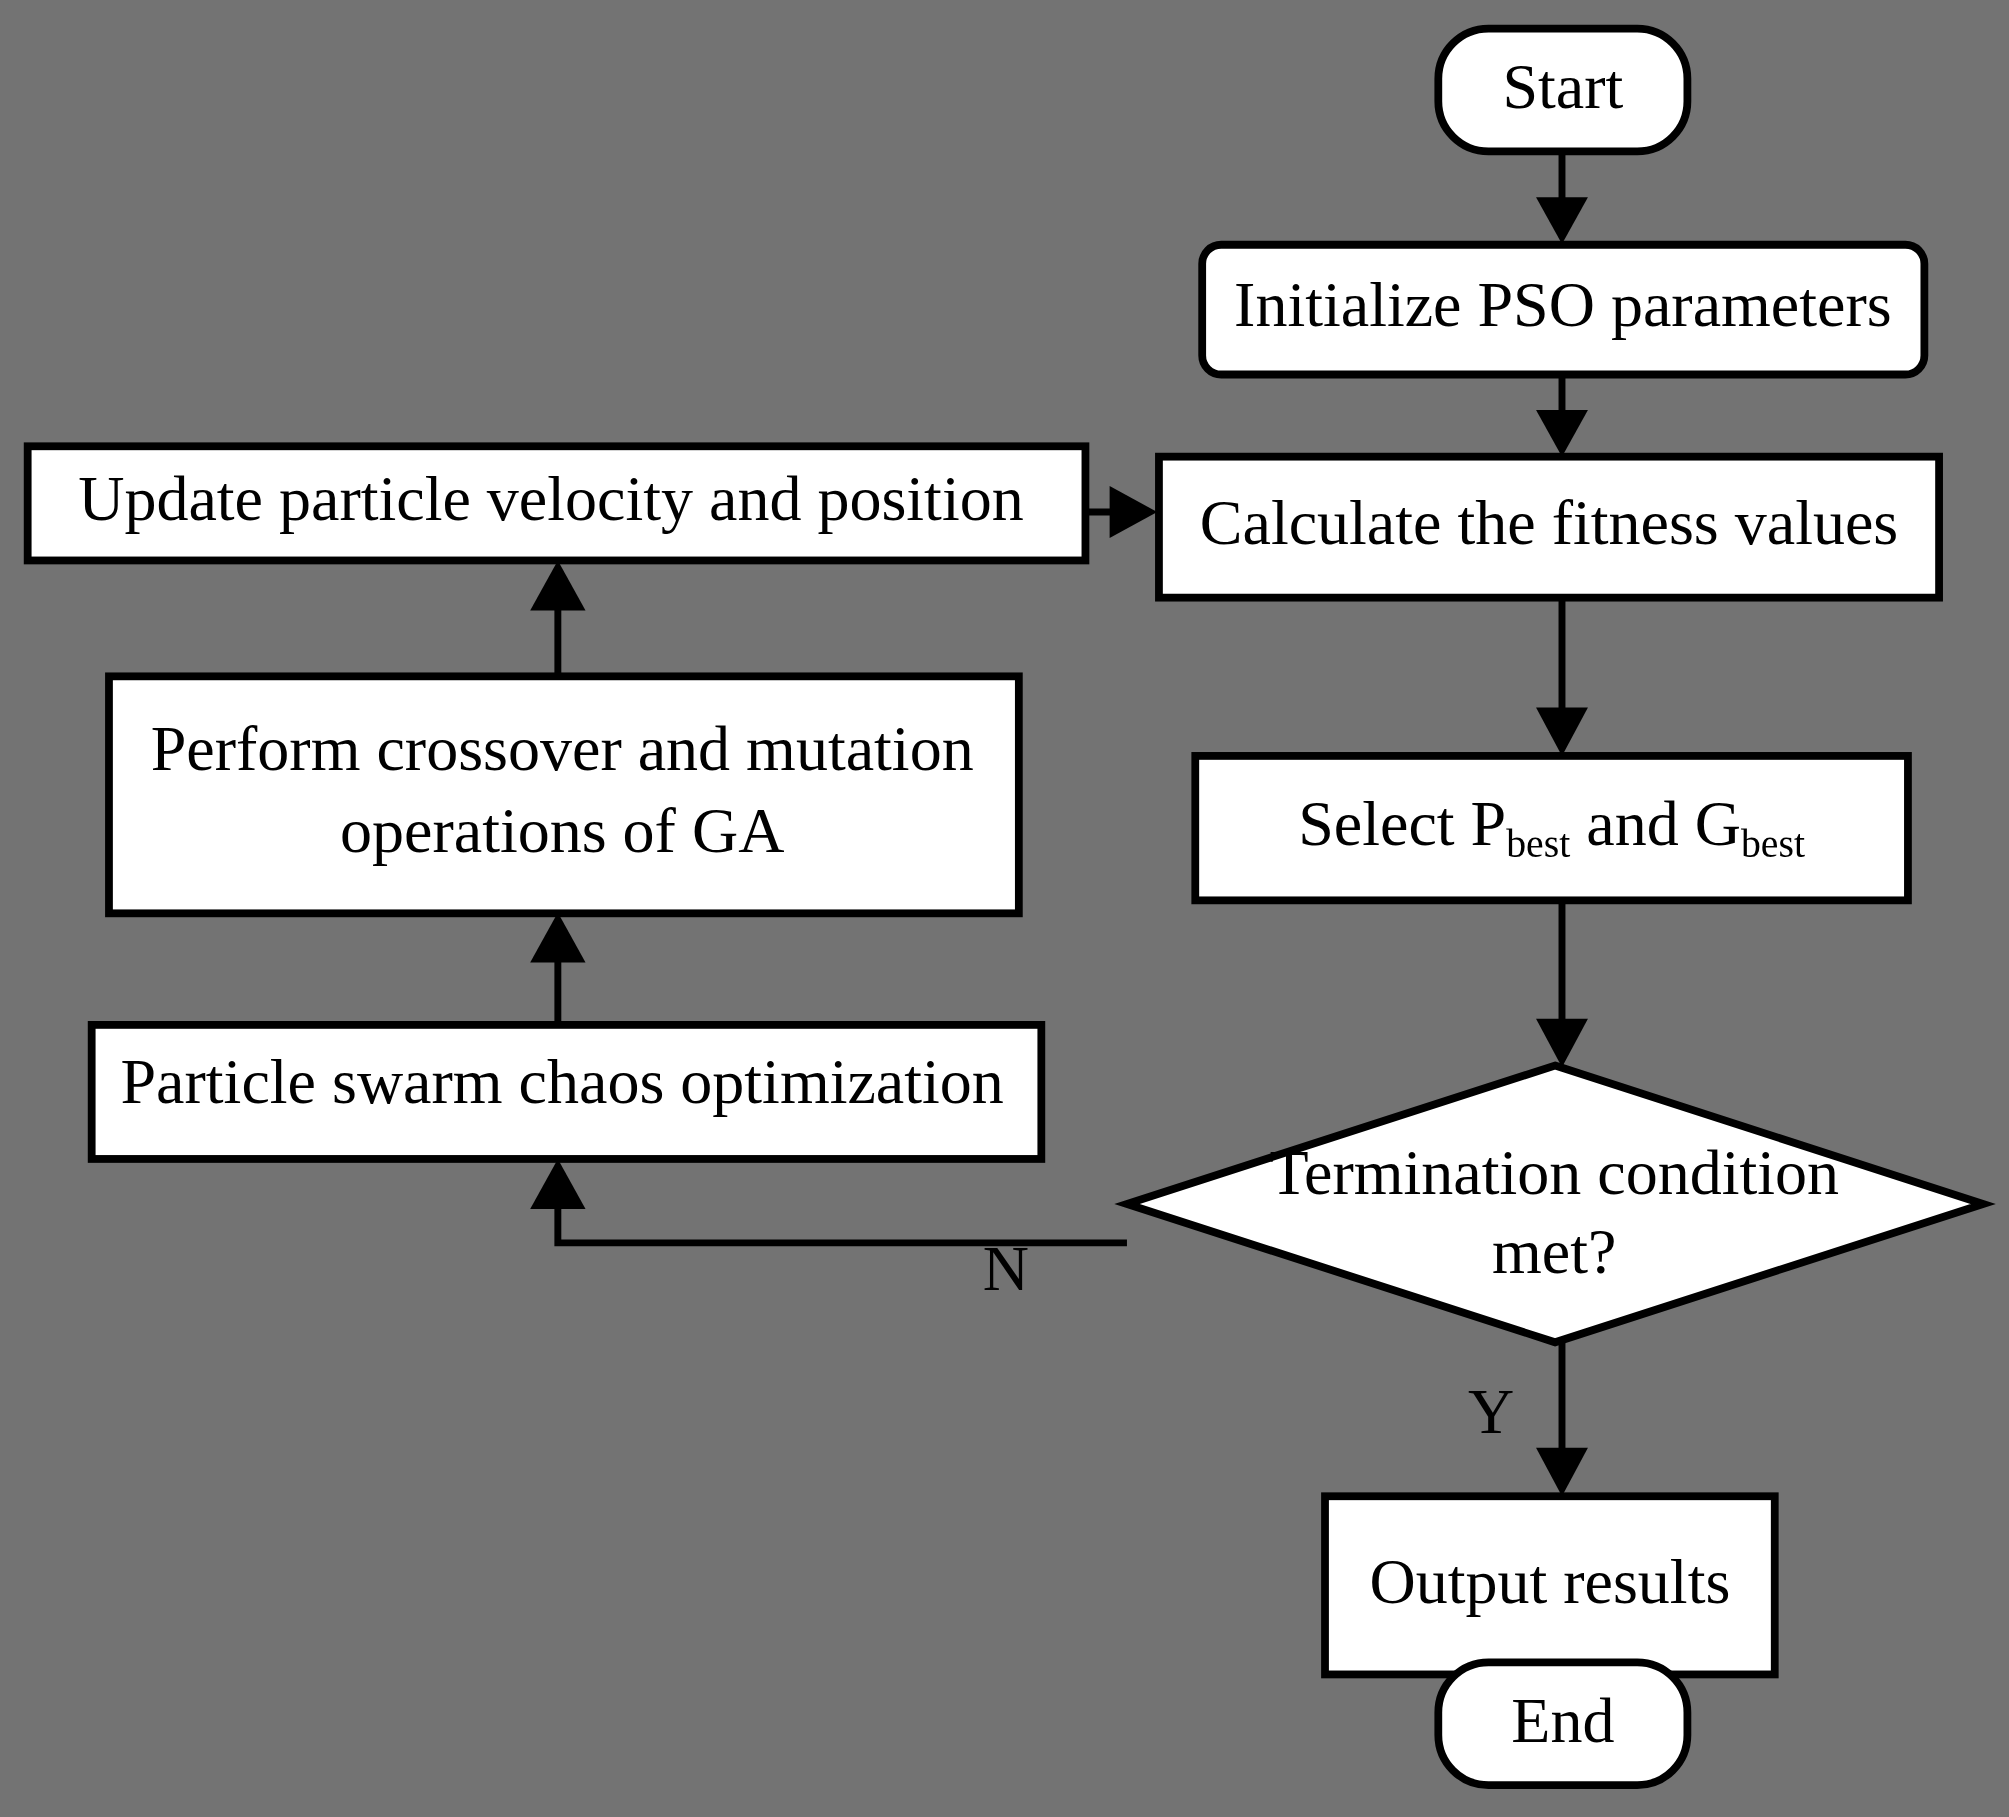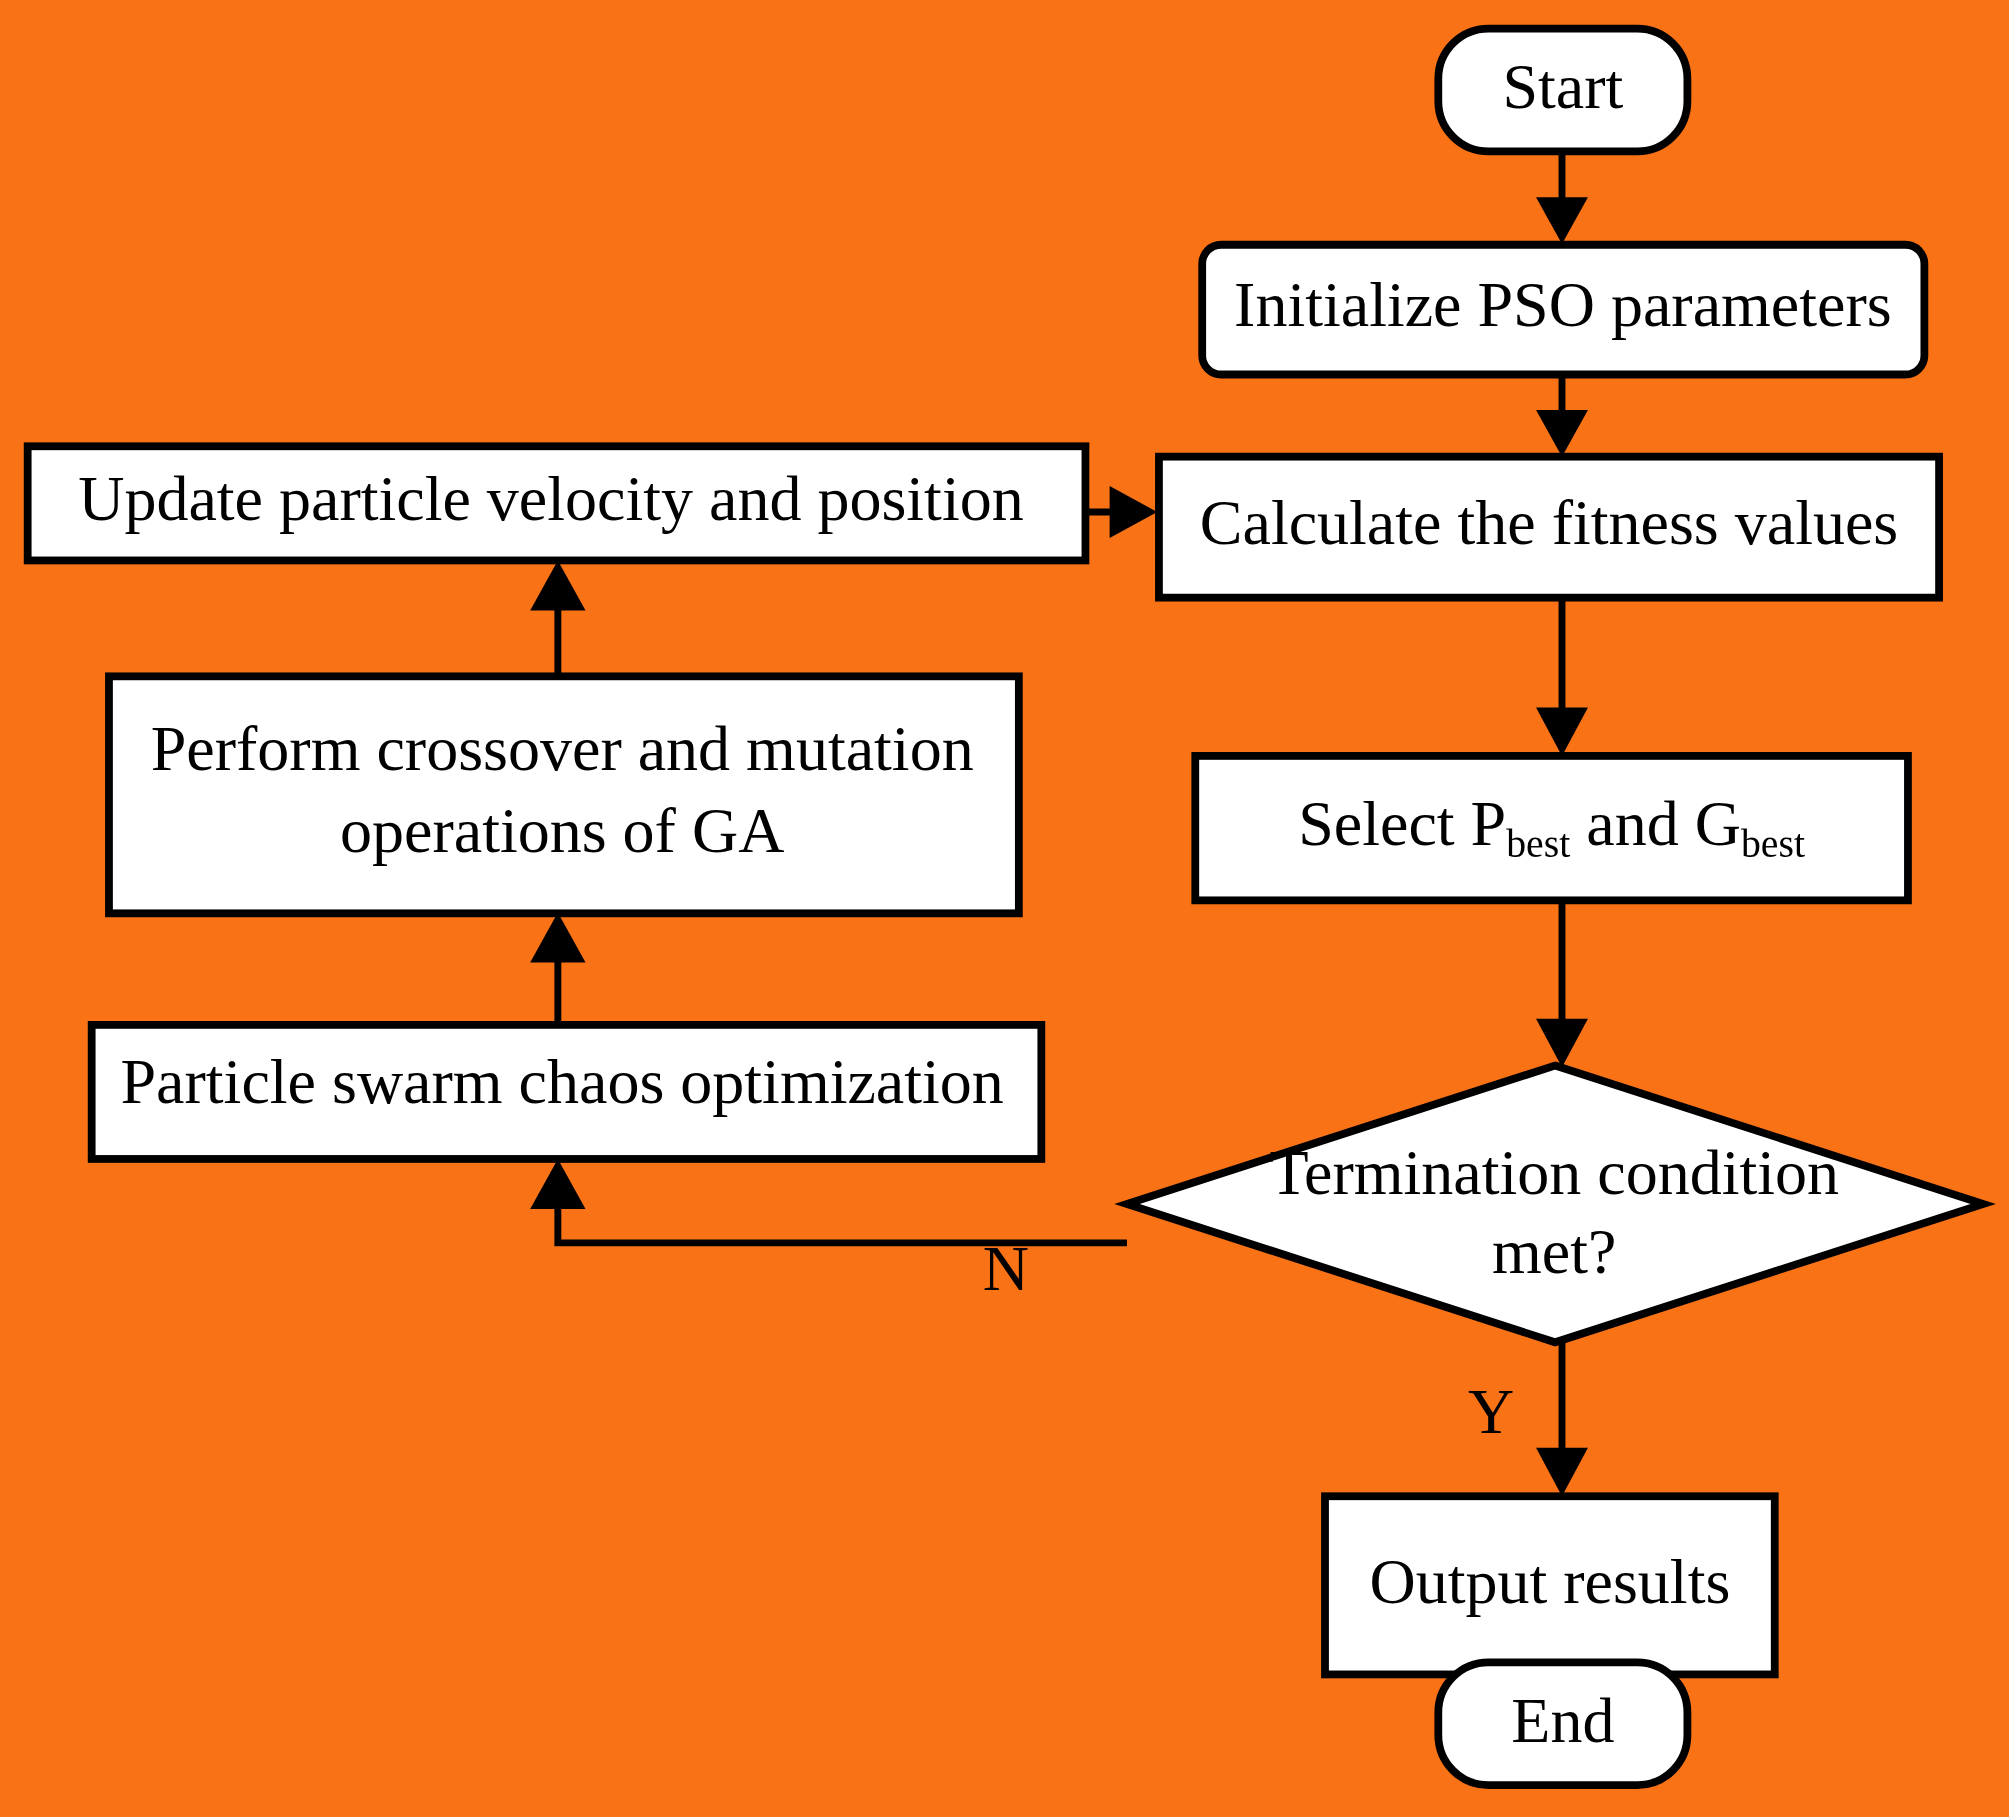--- a/index.html
+++ b/index.html
@@ -4,21 +4,21 @@
 <style>
   html, body {
     margin: 0;
     padding: 0;
     background: #ffffff;
   }
   #flowchart-root {
     position: relative;
     width: 2010px;
     height: 1818px;
-    background: #f97316;
+    background: #737373;
     font-family: "Liberation Serif", "DejaVu Serif", serif;
     overflow: hidden;
   }
   svg.chart-svg {
     position: absolute;
     left: 0;
     top: 0;
     width: 2010px;
     height: 1818px;
     display: block;

